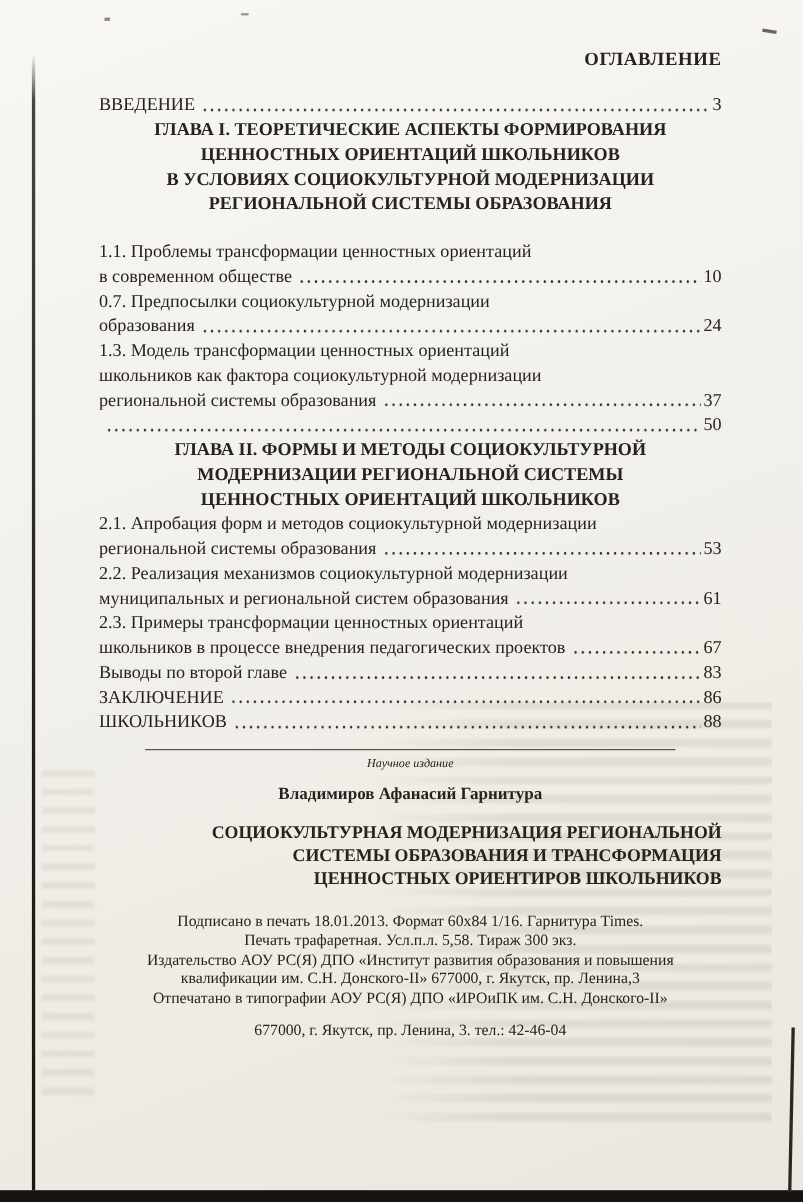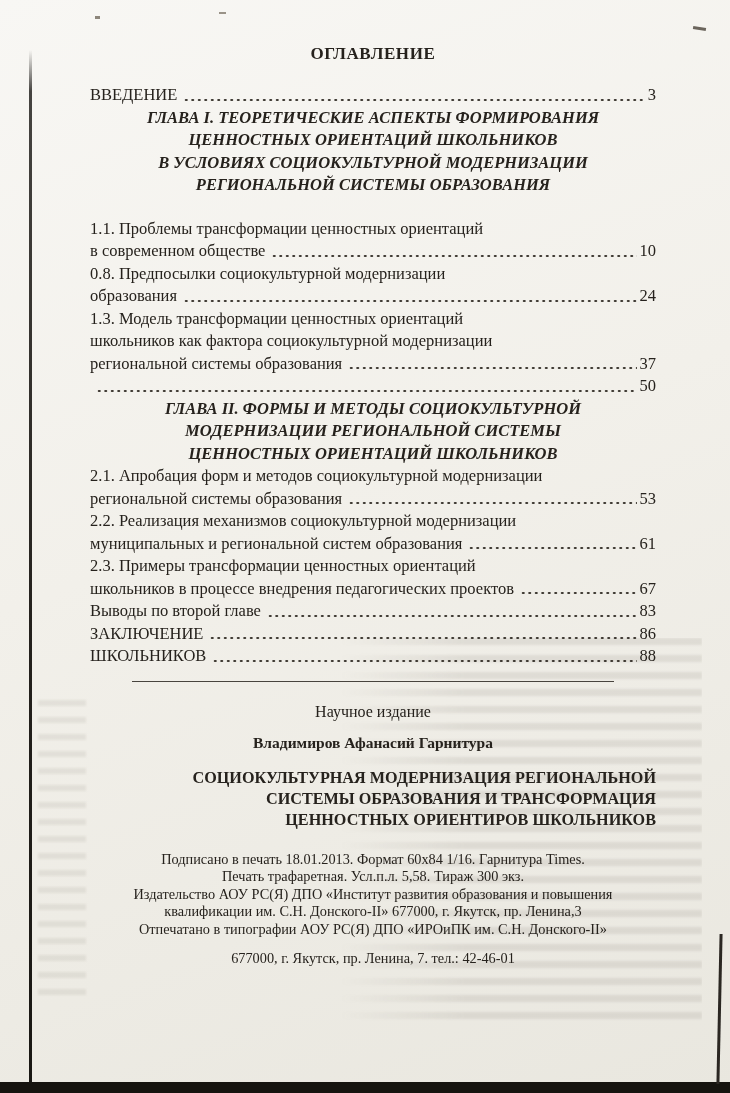--- a/index.html
+++ b/index.html
@@ -8,38 +8,38 @@
     position:relative;
     width:730px; height:1093px;
     margin:0 auto;
     background:linear-gradient(160deg,#f8f7f4 0%, #f2f0ea 45%, #e9e7df 100%);
     font-family:"Liberation Serif","DejaVu Serif",serif;
     color:#26221d;
     overflow:hidden;
   }
   .content { position:absolute; left:90px; top:44px; width:566px; z-index:2; }
 
-  .toc-title { text-align:center; font-weight:bold; font-size:17px; letter-spacing:.6px; margin:0 0 20px 0; }
+  .toc-title { text-align:right; font-weight:bold; font-size:17px; letter-spacing:.6px; margin:0 0 20px 0; }
   .toc { font-size:16.5px; line-height:22.5px; }
   .toc-line { white-space:nowrap; }
-  .chapter { text-align:center; font-weight:bold;font-style:italic; }
+  .chapter { text-align:center; font-weight:bold; }
   .gap-after { margin-bottom:21px; }
   .toc-last { display:flex; align-items:flex-end; }
   .toc-tail { white-space:nowrap; }
   .leader {
     flex:1 1 auto; min-width:14px; align-self:stretch; margin:0 3px 0 6px;
     background-image:radial-gradient(circle, rgba(40,35,28,.92) 1px, rgba(40,35,28,0) 1.35px);
     background-size:6.5px 4px; background-repeat:repeat-x;
     background-position:left bottom 5px;
   }
   .toc-page { flex:0 0 auto; }
 
   .colophon { text-align:center; margin-top:13px; }
   .divider { width:482px; margin:0 auto; border-top:1.6px solid #48443e; height:0; }
-  .edition { font-size:16px; margin-top:21px; }
+  .edition { font-style:italic; font-size:11px; margin-top:6px; }
   .author { font-weight:bold; font-size:15.5px; margin-top:13px; }
   .colophon-title { font-weight:bold; font-size:16.2px; line-height:21px; margin-top:16px;text-align:right; }
   .imprint { font-size:14.3px; line-height:17.6px; margin-top:20px; }
   .address { font-size:14.3px; margin-top:12px; }
 
   
   .edge-left { position:absolute; left:29px; top:50px; bottom:11px; width:3px; z-index:3;
     background:linear-gradient(to bottom, rgba(25,23,20,0) 0%, rgba(25,23,20,.8) 4%, #24211d 55%, #191713 100%); }
   .edge-bottom { position:absolute; left:0; right:0; bottom:0; height:11px; background:#16140f; z-index:3; }
   .edge-right { position:absolute; right:9px; bottom:9px; width:3px; height:150px; background:#2b2722;
@@ -93,21 +93,21 @@
       <div class="toc-entry">
         <div class="toc-line">1.1. Проблемы трансформации ценностных ориентаций</div>
         <div class="toc-last">
           <span class="toc-tail">в современном обществе</span>
           <span class="leader"></span>
           <span class="toc-page">10</span>
         </div>
       </div>
 
       <div class="toc-entry">
-        <div class="toc-line">0.8. Предпосылки социокультурной модернизации</div>
+        <div class="toc-line">0.7. Предпосылки социокультурной модернизации</div>
         <div class="toc-last">
           <span class="toc-tail">образования</span>
           <span class="leader"></span>
           <span class="toc-page">24</span>
         </div>
       </div>
 
       <div class="toc-entry">
         <div class="toc-line">1.3. Модель трансформации ценностных ориентаций</div>
         <div class="toc-line">школьников как фактора социокультурной модернизации</div>
@@ -193,21 +193,21 @@
         <div>СИСТЕМЫ ОБРАЗОВАНИЯ И ТРАНСФОРМАЦИЯ</div>
         <div>ЦЕННОСТНЫХ ОРИЕНТИРОВ ШКОЛЬНИКОВ</div>
       </div>
       <div class="imprint">
         <div>Подписано в печать 18.01.2013. Формат 60х84 1/16. Гарнитура Times.</div>
         <div>Печать трафаретная. Усл.п.л. 5,58. Тираж 300 экз.</div>
         <div>Издательство АОУ РС(Я) ДПО «Институт развития образования и повышения</div>
         <div>квалификации им. С.Н. Донского-II» 677000, г. Якутск, пр. Ленина,3</div>
         <div>Отпечатано в типографии АОУ РС(Я) ДПО «ИРОиПК им. С.Н. Донского-II»</div>
       </div>
-      <div class="address">677000, г. Якутск, пр. Ленина, 7. тел.: 42-46-01</div>
+      <div class="address">677000, г. Якутск, пр. Ленина, 3. тел.: 42-46-04</div>
     </div>
 
   </div>
 
   <div class="edge-left"></div>
   <div class="edge-bottom"></div>
   <div class="edge-right"></div>
   <div class="tick-tr"></div>
   <div class="speck-a"></div>
   <div class="speck-b"></div>

